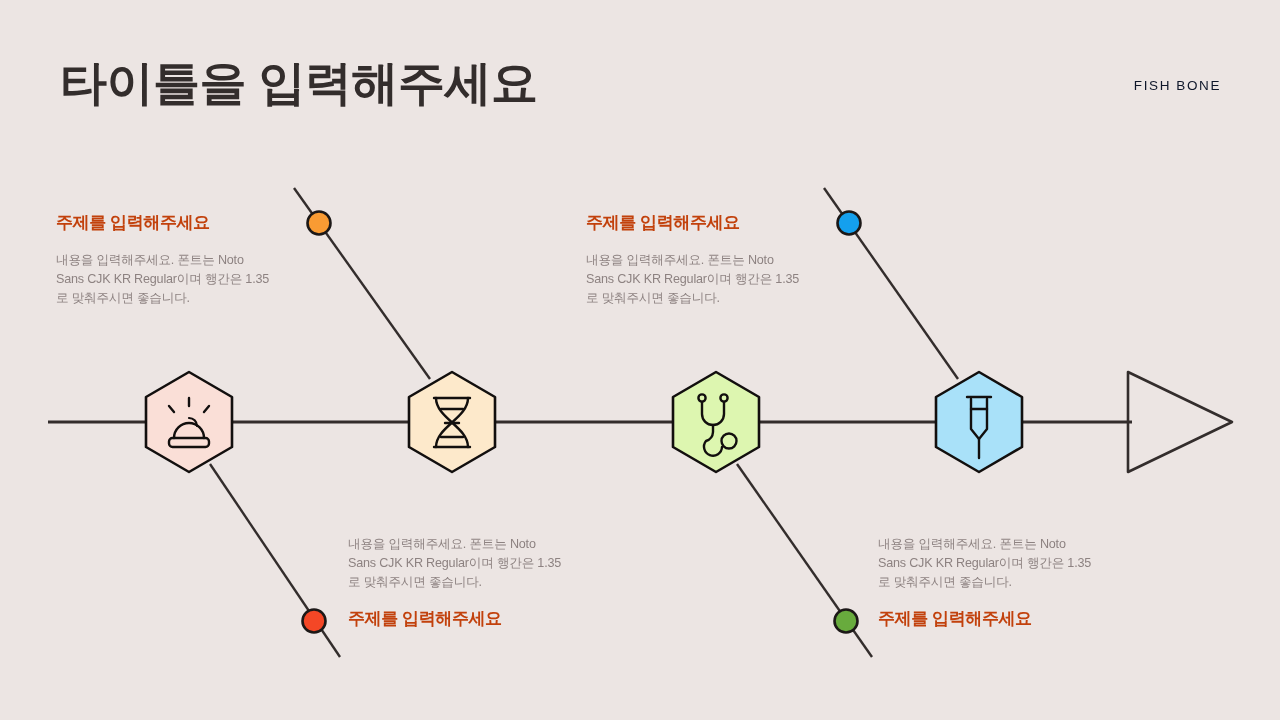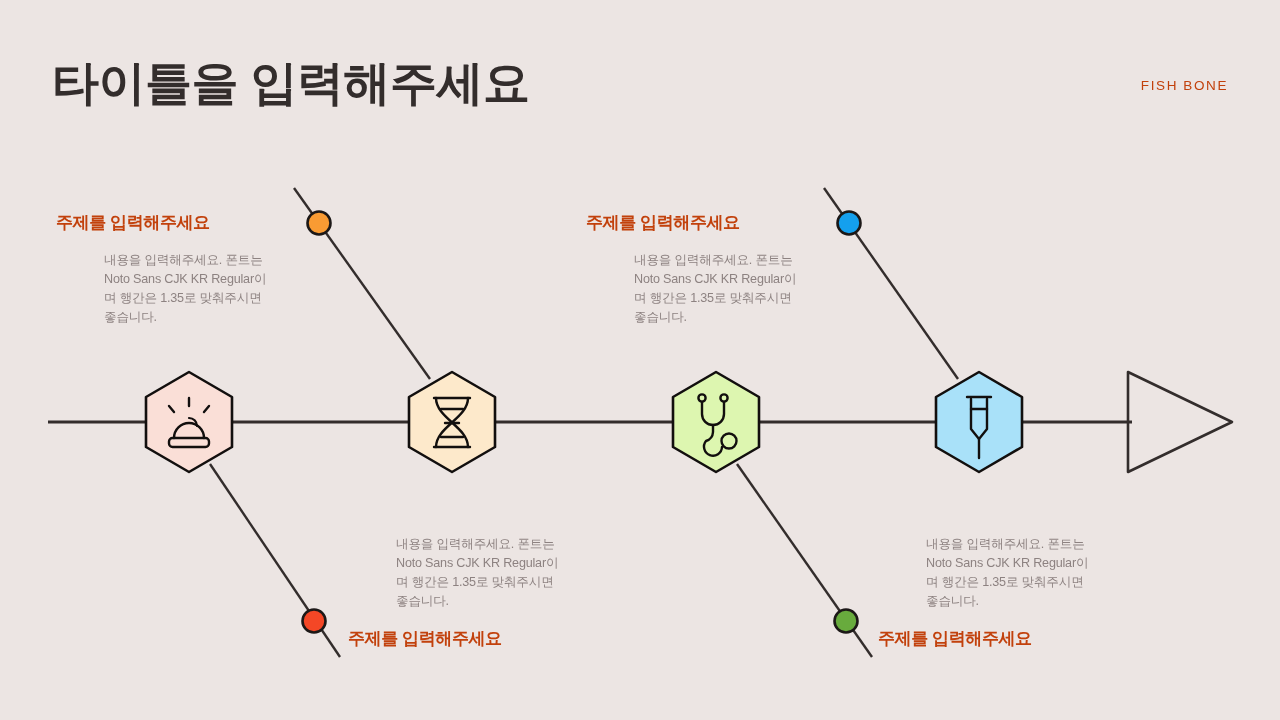--- a/index.html
+++ b/index.html
@@ -22,56 +22,55 @@
     background: #ece5e3;
   }
   #diagram-svg {
     position: absolute;
     left: 0; top: 0;
     width: 1280px;
     height: 720px;
   }
   .page-title {
     position: absolute;
-    left: 52px;
+    left: 60px;
     top: 55px;
     font-size: 47px;
     font-weight: bold;
     color: #332d2c;
     letter-spacing: -0.5px;
     line-height: 1.2;
     white-space: nowrap;
   }
   .corner-label {
     position: absolute;
-    right: 52px;
+    right: 59px;
     top: 78px;
     font-size: 13.5px;
     letter-spacing: 1.6px;
-    color: #c2410c;
+    color: #0f172a;
     font-weight: normal;
     white-space: nowrap;
   }
   .topic {
     position: absolute;
     width: 215px;
   }
   .topic-heading {
     font-size: 17px;
     font-weight: bold;
     color: #c2410c;
     letter-spacing: -0.4px;
     white-space: nowrap;
   }
   .topic-body {
     font-size: 12.6px;
     color: #8d8281;
     line-height: 1.52;
     letter-spacing: -0.2px;
-    margin-left: 48px;
   }
   .topic-top .topic-body { margin-top: 17px; }
   .topic-bottom .topic-heading { margin-top: 15px; }
 
   .topic-1 { left: 56px;  top: 211px; }
   .topic-2 { left: 586px; top: 211px; }
   .topic-3 { left: 348px; top: 535px; }
   .topic-4 { left: 878px; top: 535px; }
 </style>
 </head>

